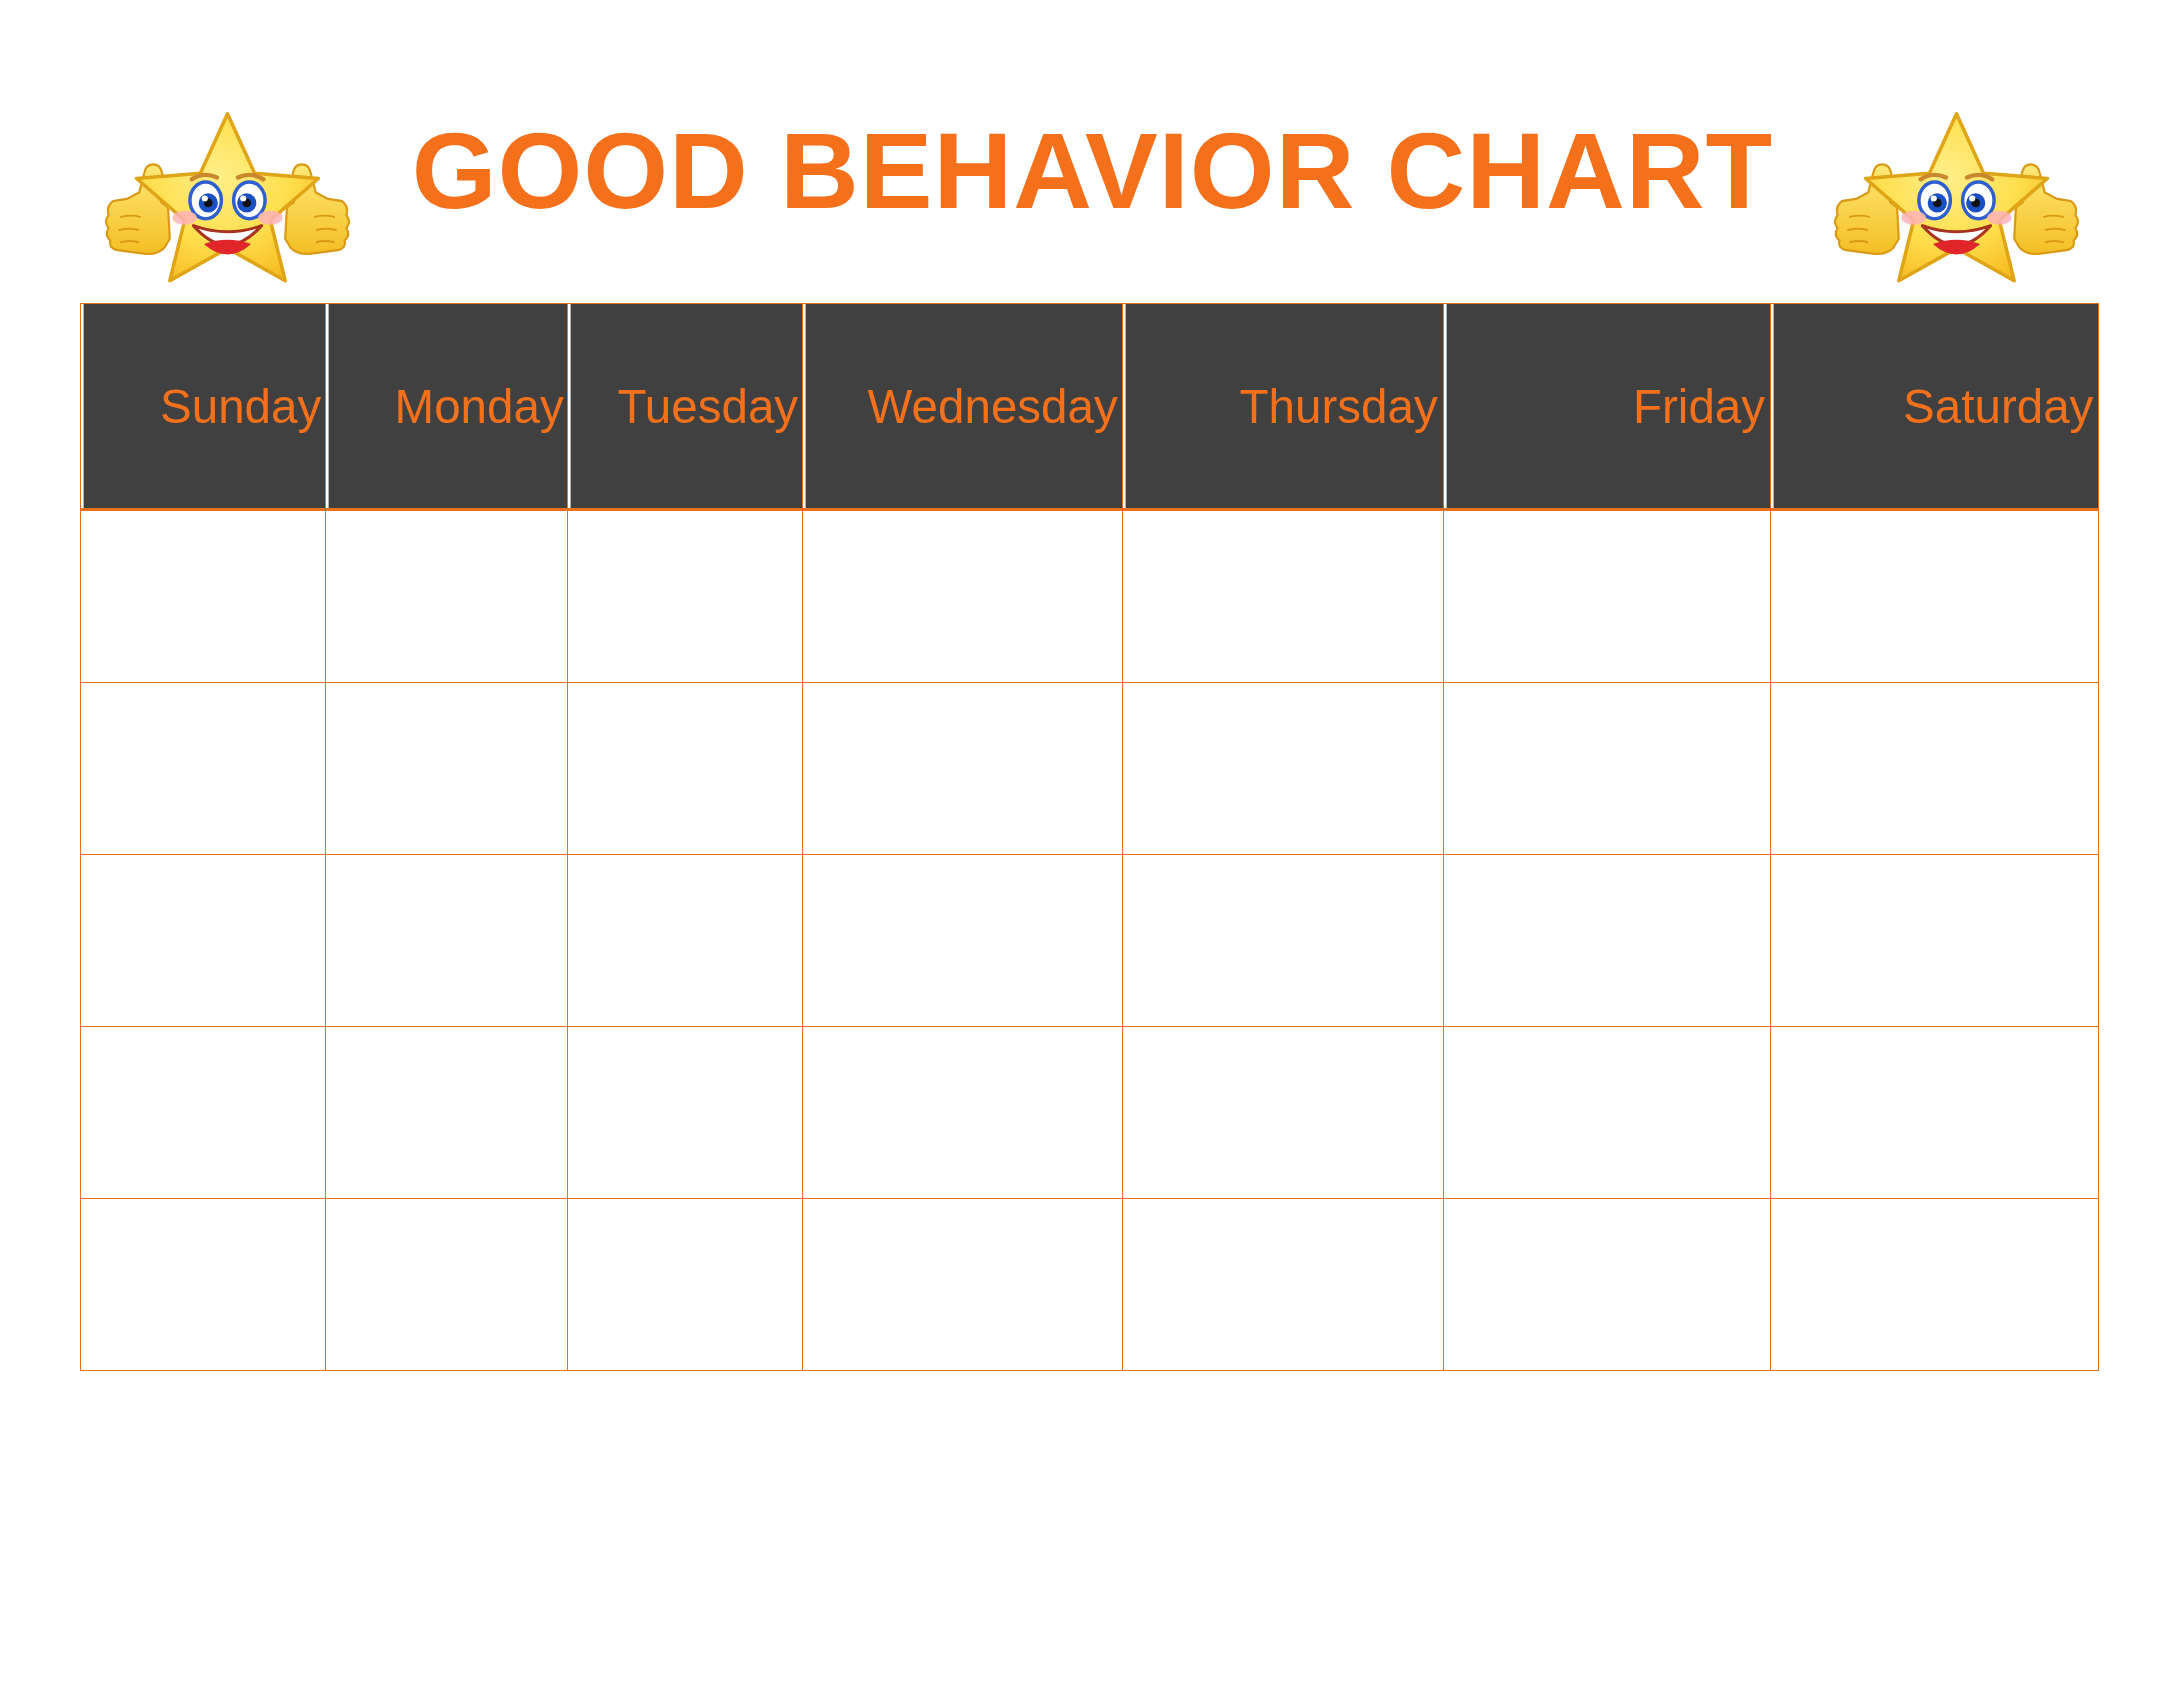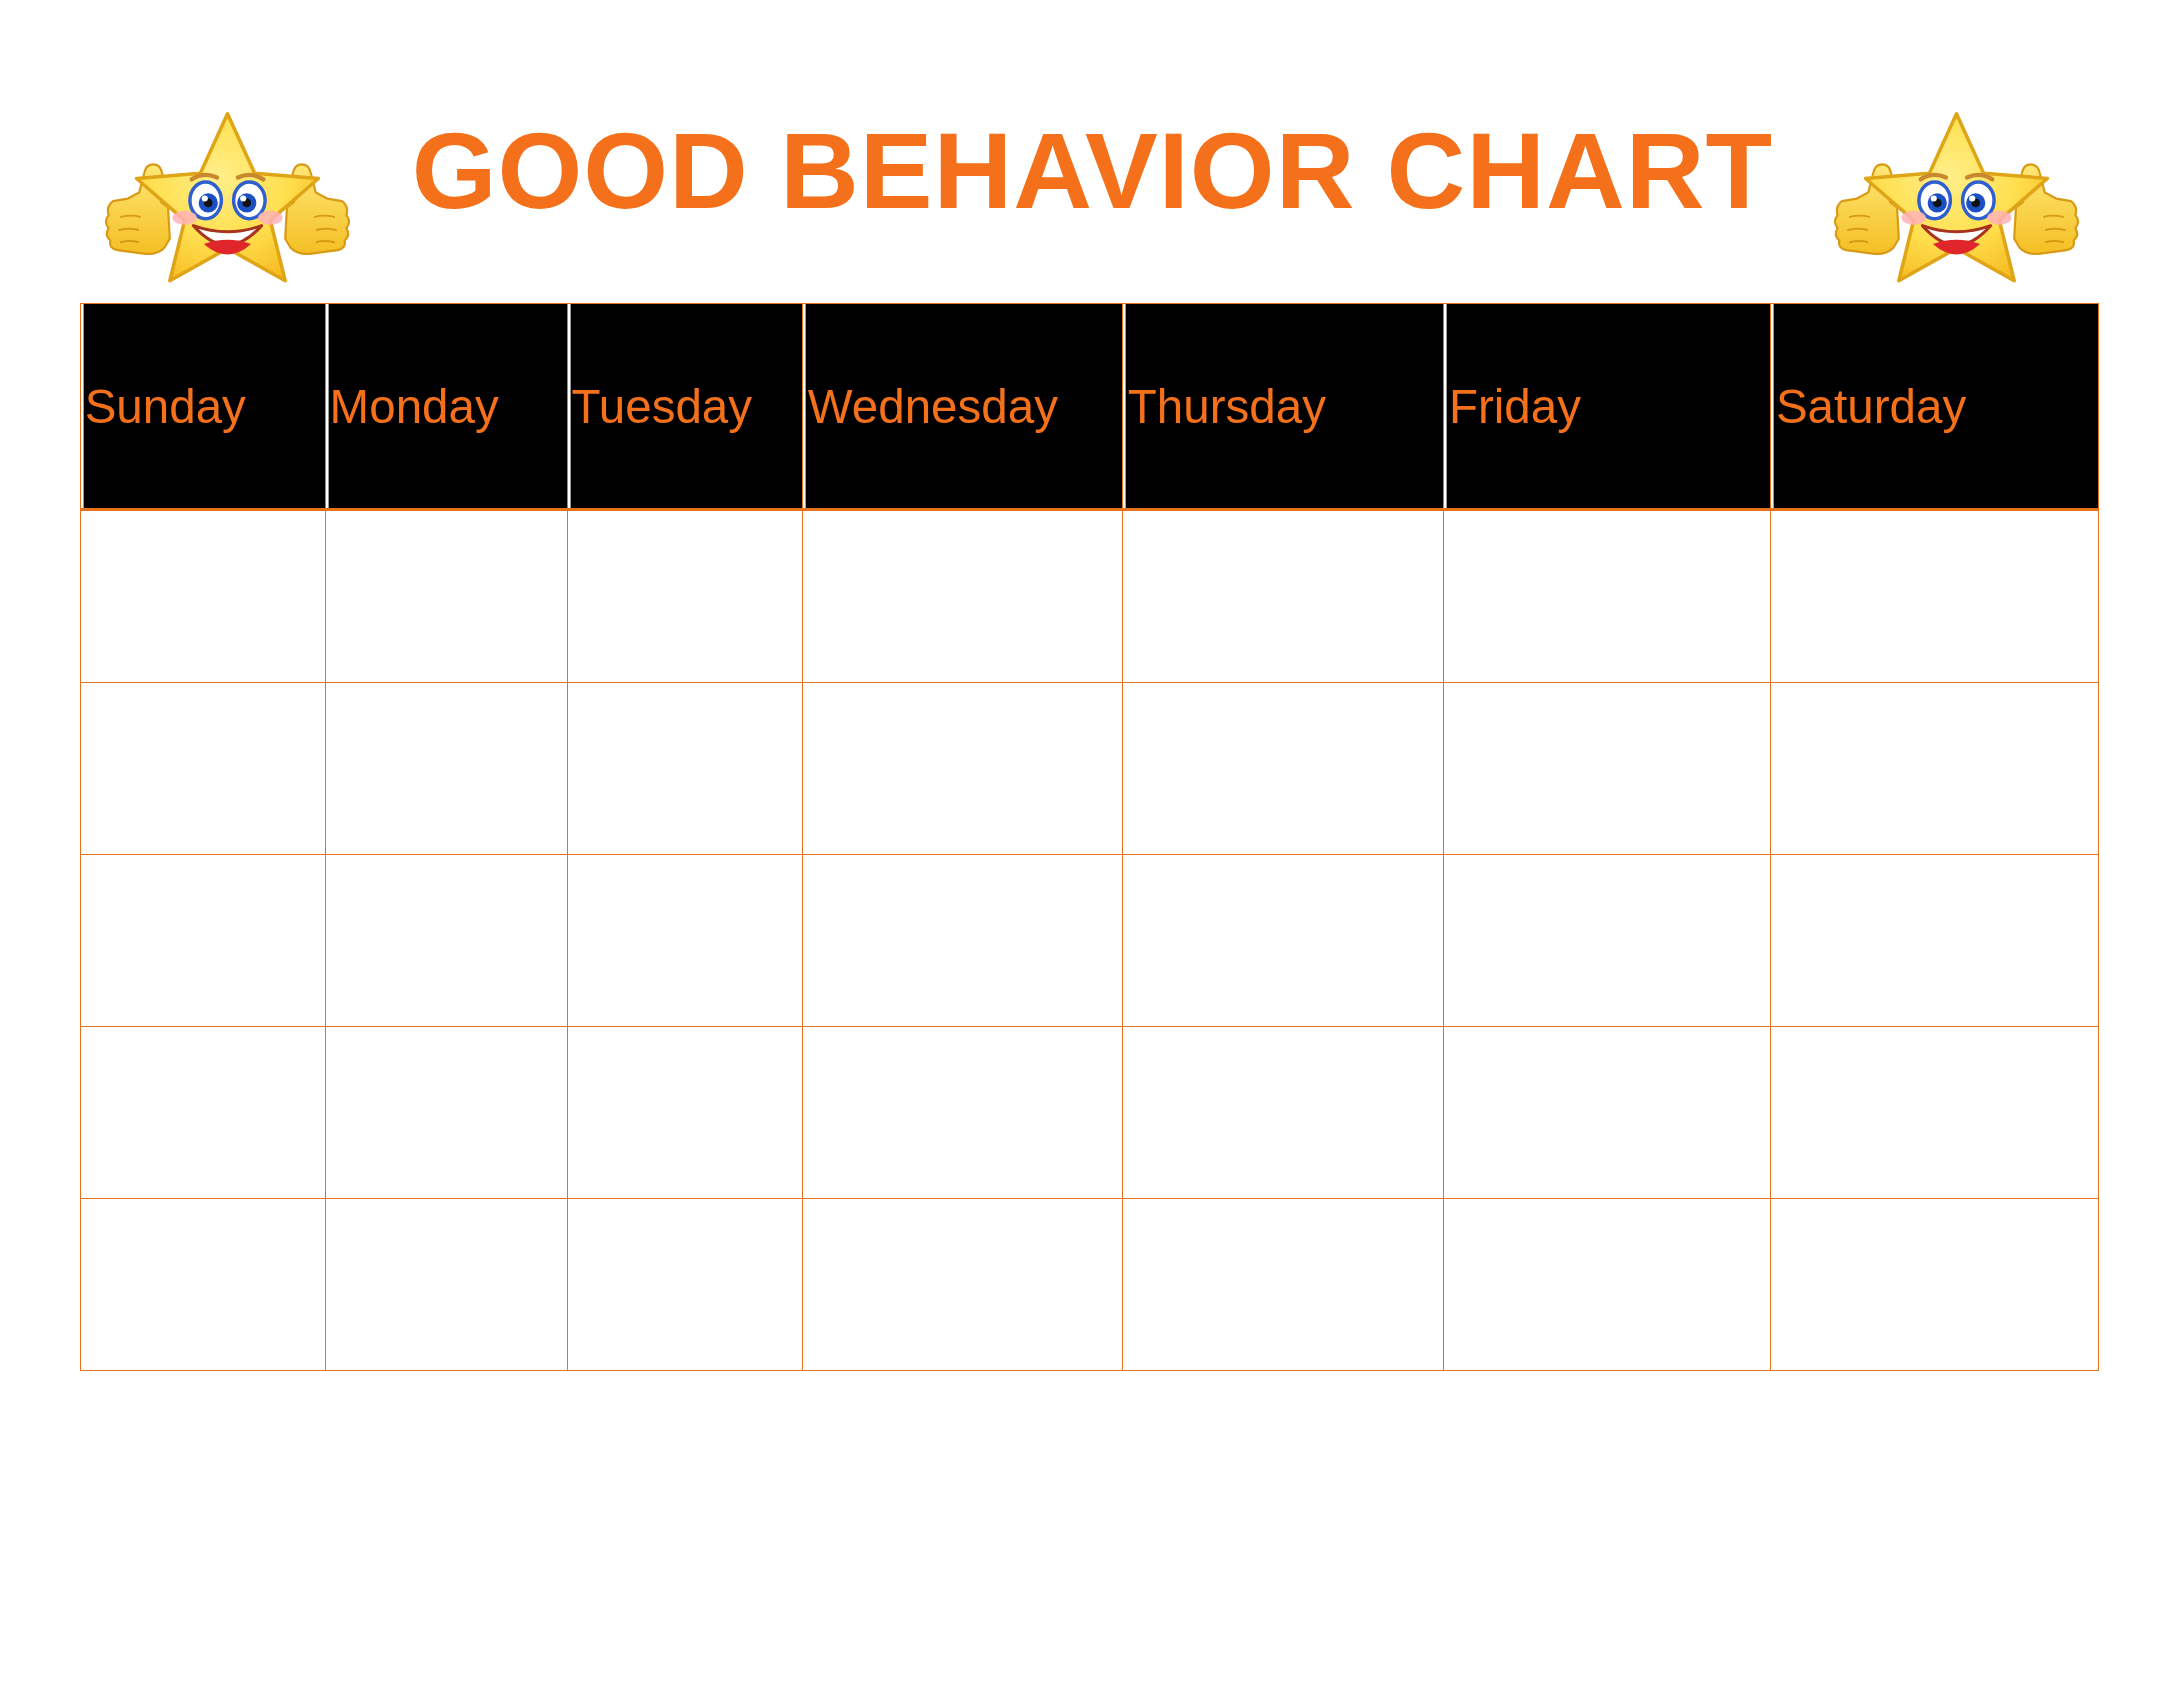--- a/index.html
+++ b/index.html
@@ -67,24 +67,24 @@
   }
 
   .chart-table th,
   .chart-table td {
     border: 1.7px solid #e8721c;
     padding: 0;
     margin: 0;
   }
 
   .chart-table thead th {
-    background: #000000;
+    background: #404040;
     height: 204px;
     vertical-align: middle;
-    text-align: left;
+    text-align: right;
     border-bottom: 3.5px solid #e8721c;
     box-shadow: inset 2.6px 0 0 0 #ffffff;
   }
 
   .day-label {
     display: block;
     font-family: "Liberation Sans", sans-serif;
     font-weight: normal;
     font-size: 49px;
     color: #f4701b;

